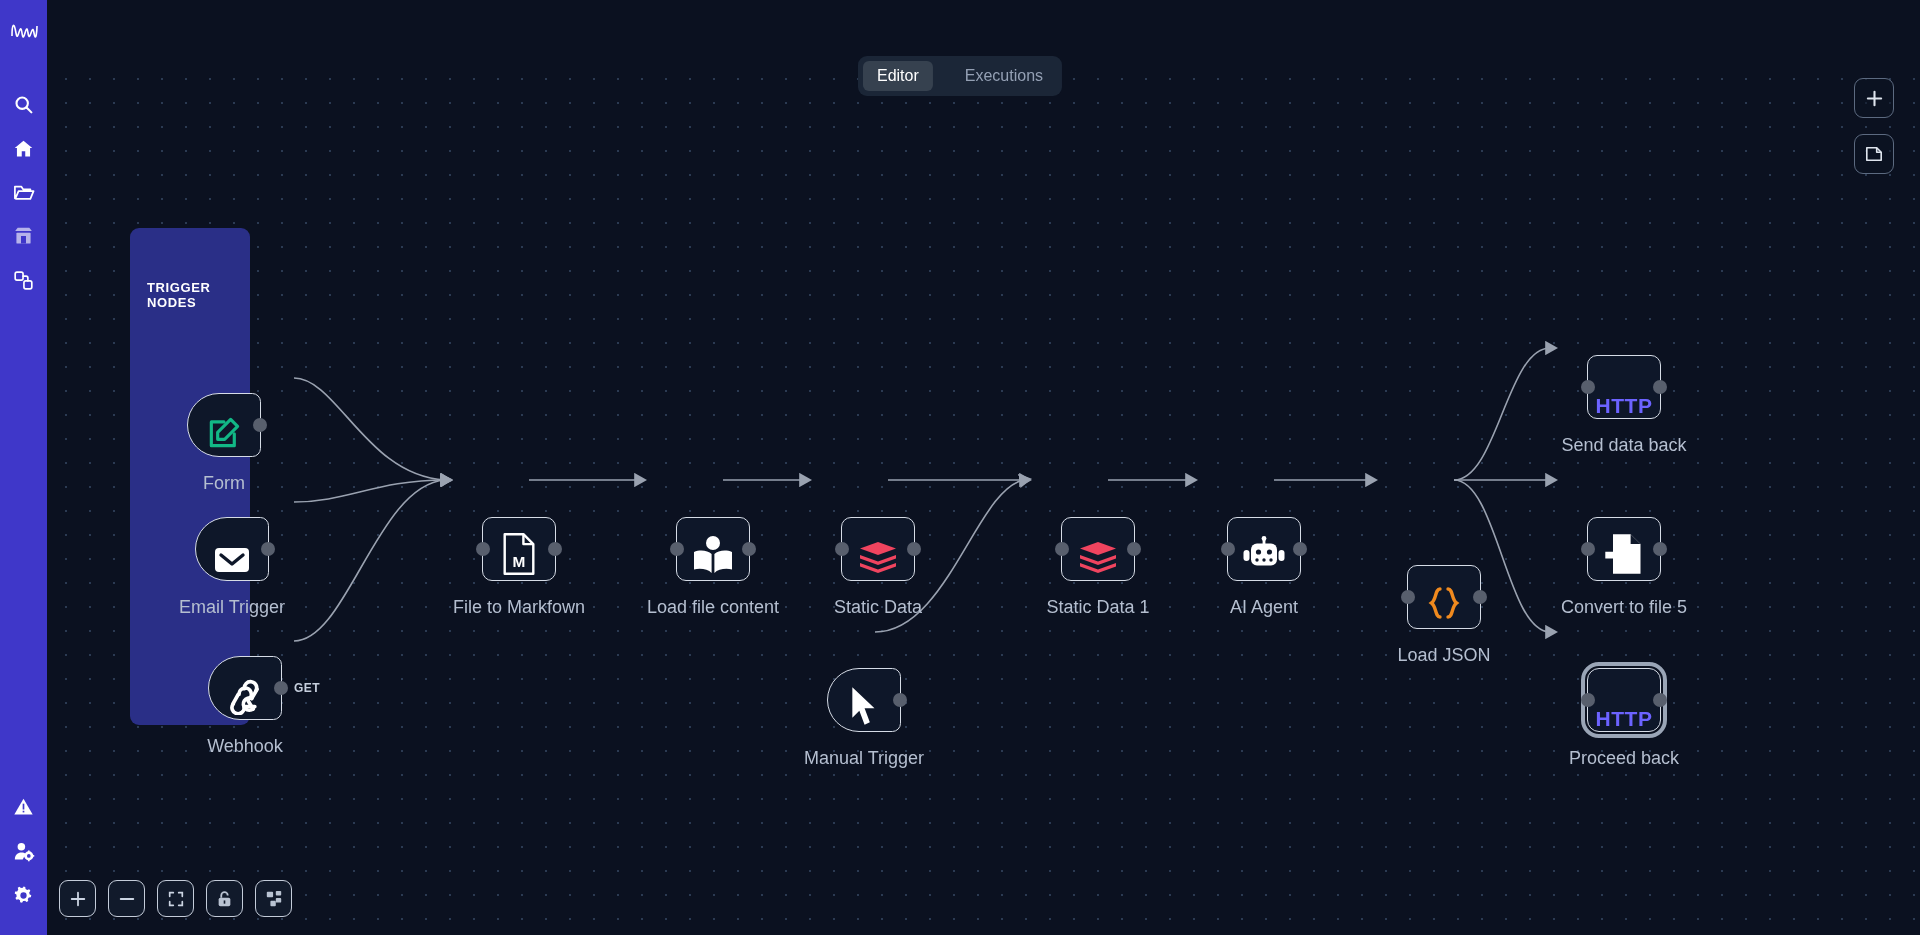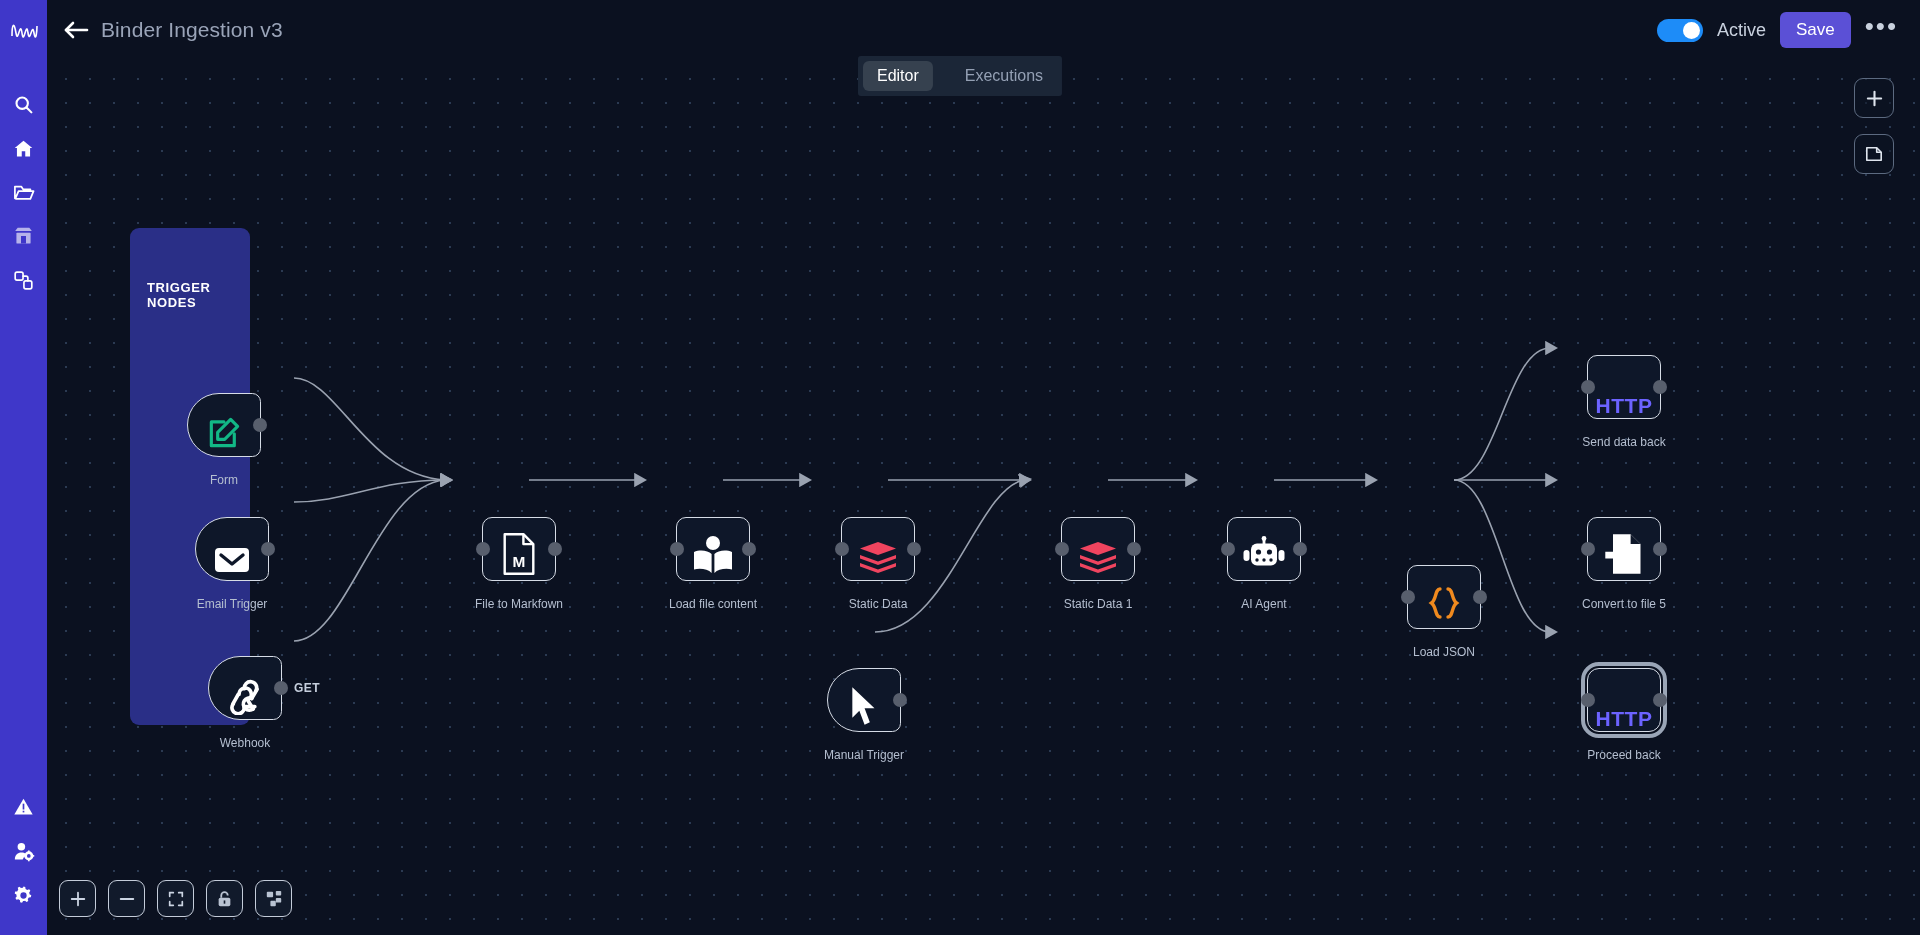--- a/index.html
+++ b/index.html
@@ -45,21 +45,21 @@
   .active-label { color: #c9d1de; font-size: 18px; }
   .save-btn {
     background: #5b50d6; color: #fff; border: none; border-radius: 6px;
     font-size: 17px; padding: 8px 16px; cursor: pointer; font-family: inherit;
   }
   .dots { color: #c9d1de; font-size: 26px; letter-spacing: 2px; cursor: pointer; line-height: 10px; padding-bottom: 8px;}
 
   
   .tabbar {
     position: absolute; left: 50%; transform: translateX(-50%); top: 56px;
-    background: #1b2637; border-radius: 3px; padding: 5px; display: flex; gap: 18px; z-index: 31;
+    background: #1b2637; border-radius: 9px; padding: 5px; display: flex; gap: 18px; z-index: 31;
   }
   .tab {
     font-size: 16px; padding: 6px 14px; border-radius: 6px; color: #94a0b4; cursor: pointer;
   }
   .tab.active { background: #36414f; color: #ffffff; }
 
   
   .canvas {
     position: absolute; left: 47px; top: 60px; right: 0; bottom: 0;
     background-color: #0b1120;
@@ -103,21 +103,21 @@
     width: 74px; height: 64px; border: 1.6px solid #d6dce6; border-radius: 10px;
     background: #0e1729; display: flex; align-items: flex-end; justify-content: center;
     cursor: pointer; position: relative;
   }
   .node-box.trigger { border-top-left-radius: 37px; border-bottom-left-radius: 37px; }
   .node-box.selected {
     outline: 4px solid #9aa5b6; outline-offset: 2px; border-radius: 12px;
   }
   .node-label {
     position: absolute; left: 50%; transform: translateX(-50%); top: 80px;
-    color: #b5bfd0; font-size: 12px; white-space: nowrap;
+    color: #b5bfd0; font-size: 18px; white-space: nowrap;
   }
   .port {
     position: absolute; width: 14px; height: 14px; border-radius: 50%;
     background: #585f6d; top: 50%; margin-top: -7px; z-index: 6;
   }
   .port.out { right: -7px; }
   .port.in  { left: -7px; }
   .port-tag {
     position: absolute; left: 20px; top: 50%; transform: translateY(-50%);
     color: #c6cfdd; font-size: 12px; font-weight: bold; letter-spacing: .4px; white-space: nowrap;
@@ -191,38 +191,20 @@
       </div>
       <div class="sb-icon">
         <svg width="21" height="21" viewBox="0 0 24 24" fill="#fff">
           <path d="M12 1.8 l2 .45 .35 2.3 a7.8 7.8 0 0 1 1.9 1.1 l2.2-.8 1.4 1.75 -1.35 1.9 a7.8 7.8 0 0 1 .35 2.2 l2.05 1.1 -.55 2.2 -2.3 .15 a7.8 7.8 0 0 1-1.2 1.85 l.6 2.2 -1.95 1.2 -1.75-1.5 a7.8 7.8 0 0 1-2.2 .35 l-1.2 1.95 -2.2-.55 -.15-2.3 a7.8 7.8 0 0 1-1.85-1.2 l-2.2 .6 -1.2-1.95 1.5-1.75 a7.8 7.8 0 0 1-.35-2.2 l-1.95-1.2 .55-2.2 2.3-.15 a7.8 7.8 0 0 1 1.2-1.85 l-.6-2.2 1.95-1.2 1.75 1.5 a7.8 7.8 0 0 1 2.2-.35 Z"></path>
           <circle cx="12" cy="12" r="3.6" fill="#3f37c9"></circle>
         </svg>
       </div>
     </div>
   </div>
 
-  <div class="header">
-    <div class="back-arrow">
-      <svg width="26" height="22" viewBox="0 0 26 22" fill="none" stroke="#ffffff" stroke-width="2.6" stroke-linecap="round" stroke-linejoin="round">
-        <line x1="24" y1="11" x2="3" y2="11"></line>
-          <polyline points="10,4 3,11 10,18"></polyline>
-      </svg>
-    </div>
-    <div class="wf-title">Binder Ingestion v3</div>
-
-    <div class="header-right">
-      <div class="toggle">
-          <div class="knob"></div>
-        </div>
-      <div class="active-label">Active</div>
-      <button class="save-btn">Save</button>
-      <div class="dots">•••</div>
-    </div>
-  </div>
 
   <div class="tabbar">
     <div class="tab active">Editor</div>
     <div class="tab">Executions</div>
   </div>
 
   <div class="canvas">
 
     <div class="sticky" style="left:83px; top:168px; width:120px; height:497px;">
       <div class="sticky-title">TRIGGER NODES</div>

